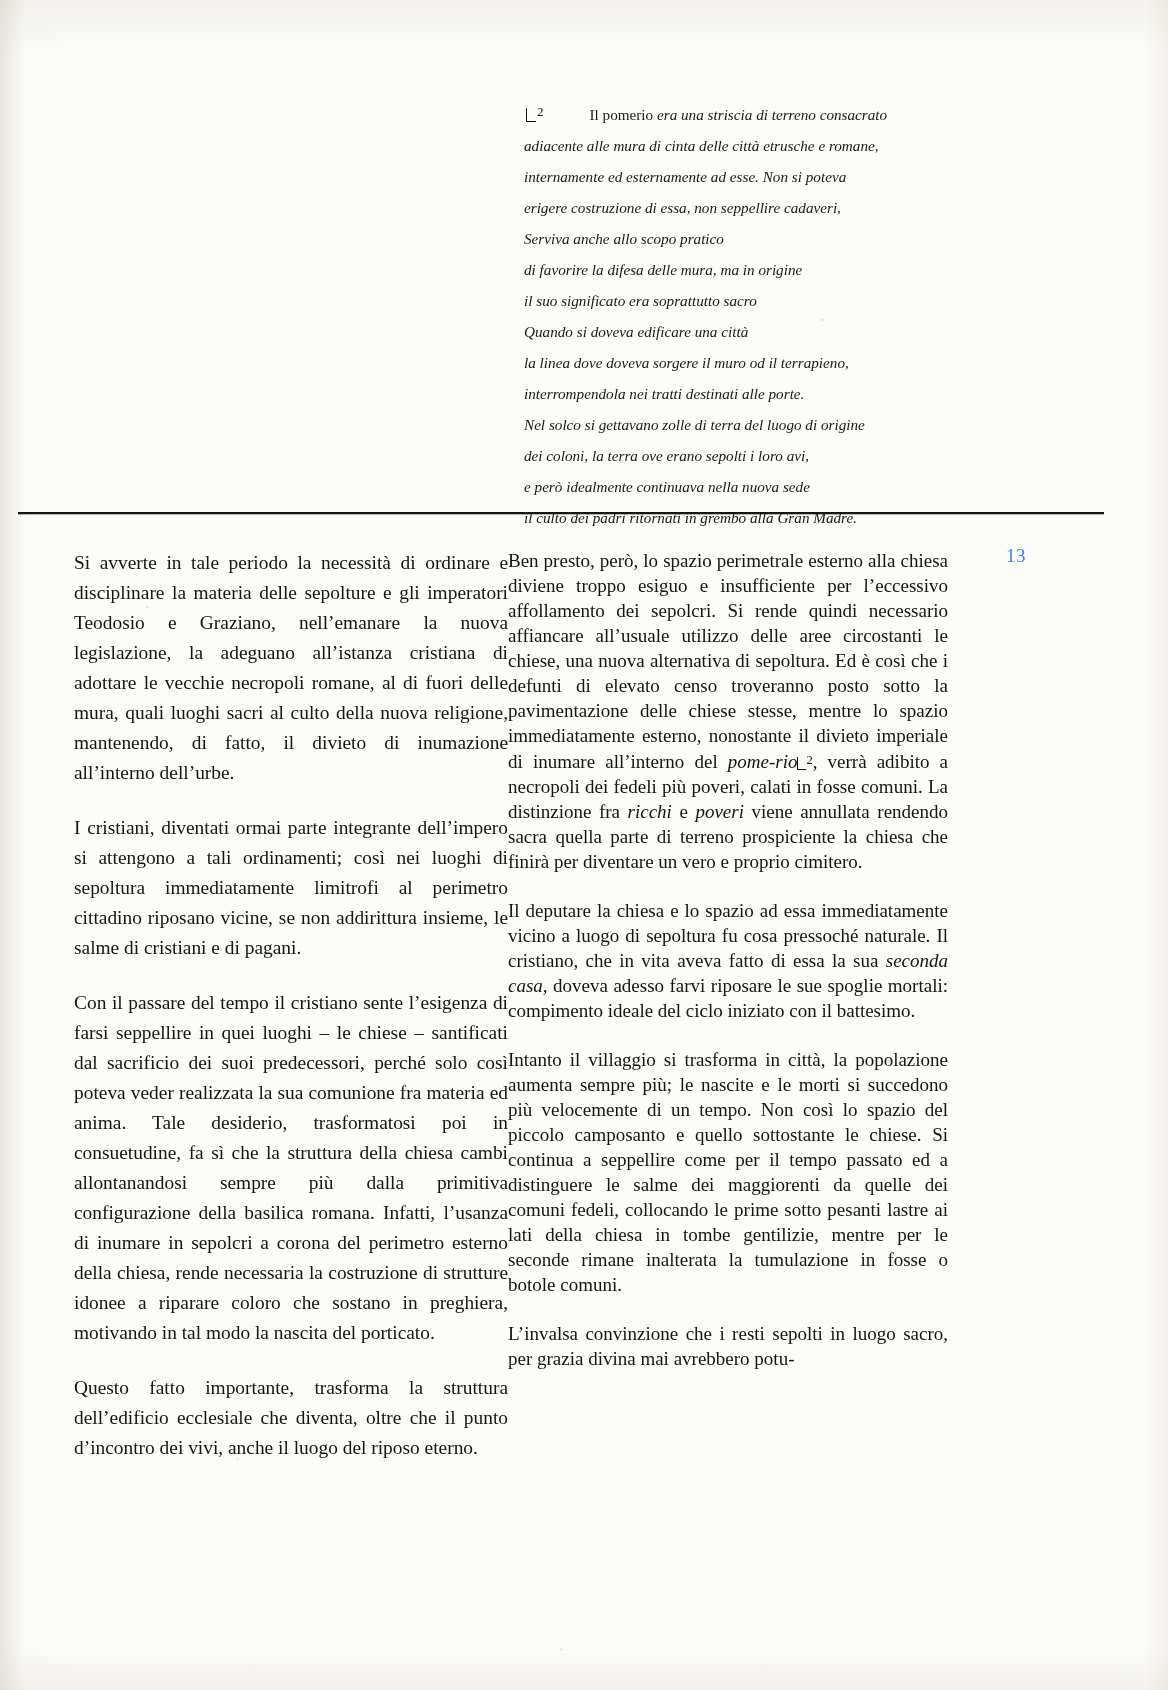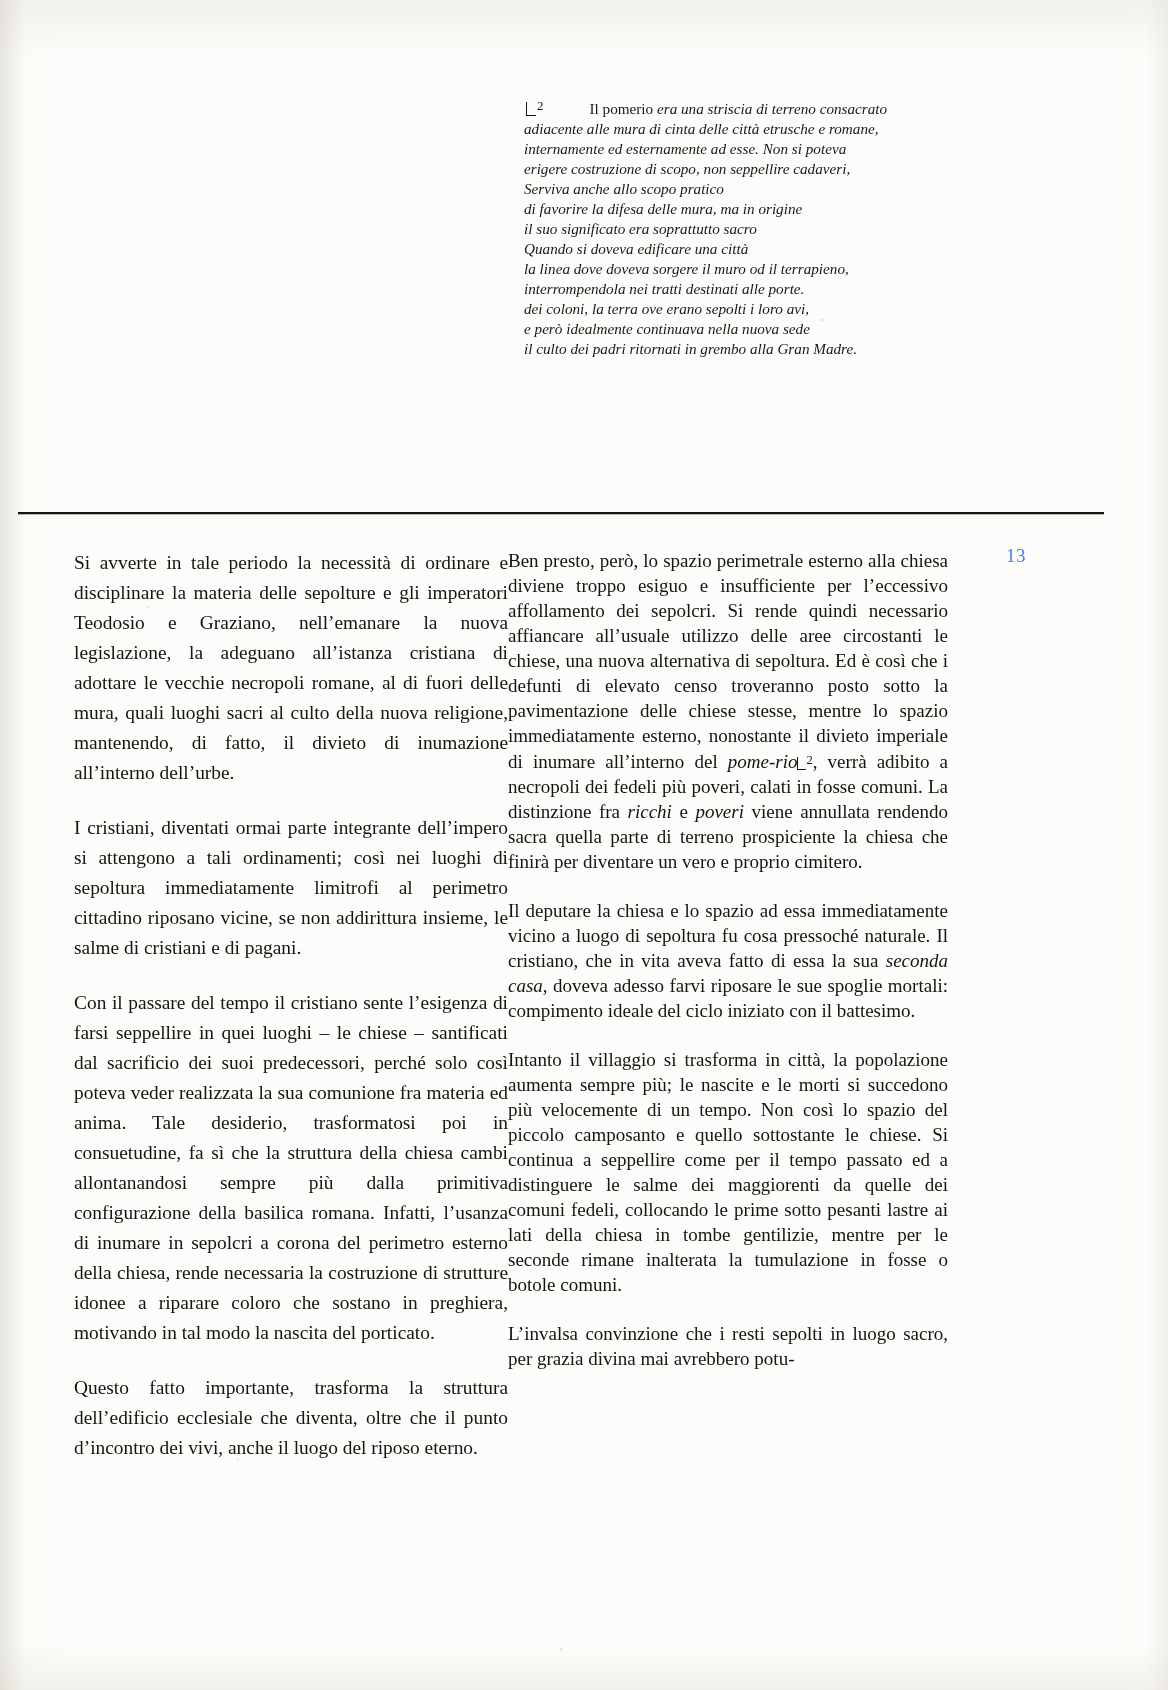--- a/index.html
+++ b/index.html
@@ -61,21 +61,21 @@
     vertical-align: -2px;
     margin-right: 1px;
   }
   .fn-ref .num {
     font-size: 13px;
     vertical-align: 4px;
     color: #15130f;
   }
   .footnote-lines {
     font-size: 15.2px;
-    line-height: 20px;
+    line-height: 31px;
     color: #1a1814;
   }
   .footnote-lines .ln {
     display: block;
     white-space: nowrap;
     font-style: italic;
   }
   .footnote-lines .ln .roman { font-style: normal; }
   .footnote-lines .ln.first { text-indent: 0; }
   .fn-lead-gap { display: inline-block; width: 44px; }
@@ -166,27 +166,28 @@
   <div class="speck" style="left:560px;top:1648px;width:3px;height:3px;opacity:.4;"></div>
   <div class="speck" style="left:236px;top:1458px;width:3px;height:2px;opacity:.35;"></div>
 
   <div class="footnote-block">
     <div class="footnote-lines">
 
       <span class="ln first"><span class="fn-ref"><span class="corner"></span><span class="num">2</span></span><span class="fn-lead-gap"></span><span class="roman">Il pomerio</span><span> era una striscia di terreno consacrato</span></span>
 
       <span class="ln">adiacente alle mura di cinta delle città etrusche e romane,</span>
       <span class="ln">internamente ed esternamente ad esse. Non si poteva</span>
-      <span class="ln">erigere costruzione di scopo, non seppellire cadaveri,</span>
+      <span class="ln">erigere costruzione di essa, non seppellire cadaveri,</span>
       <span class="ln">Serviva anche allo scopo pratico</span>
       <span class="ln">di favorire la difesa delle mura, ma in origine</span>
       <span class="ln">il suo significato era soprattutto sacro</span>
       <span class="ln">Quando si doveva edificare una città</span>
       <span class="ln">la linea dove doveva sorgere il muro od il terrapieno,</span>
       <span class="ln">interrompendola nei tratti destinati alle porte.</span>
+      <span class="ln">Nel solco si gettavano zolle di terra del luogo di origine</span>
       <span class="ln">dei coloni, la terra ove erano sepolti i loro avi,</span>
       <span class="ln">e però idealmente continuava nella nuova sede</span>
       <span class="ln">il culto dei padri ritornati in grembo alla Gran Madre.</span>
     </div>
   </div>
 
   <div class="divider"></div>
 
   <div class="page-number">13</div>
 

